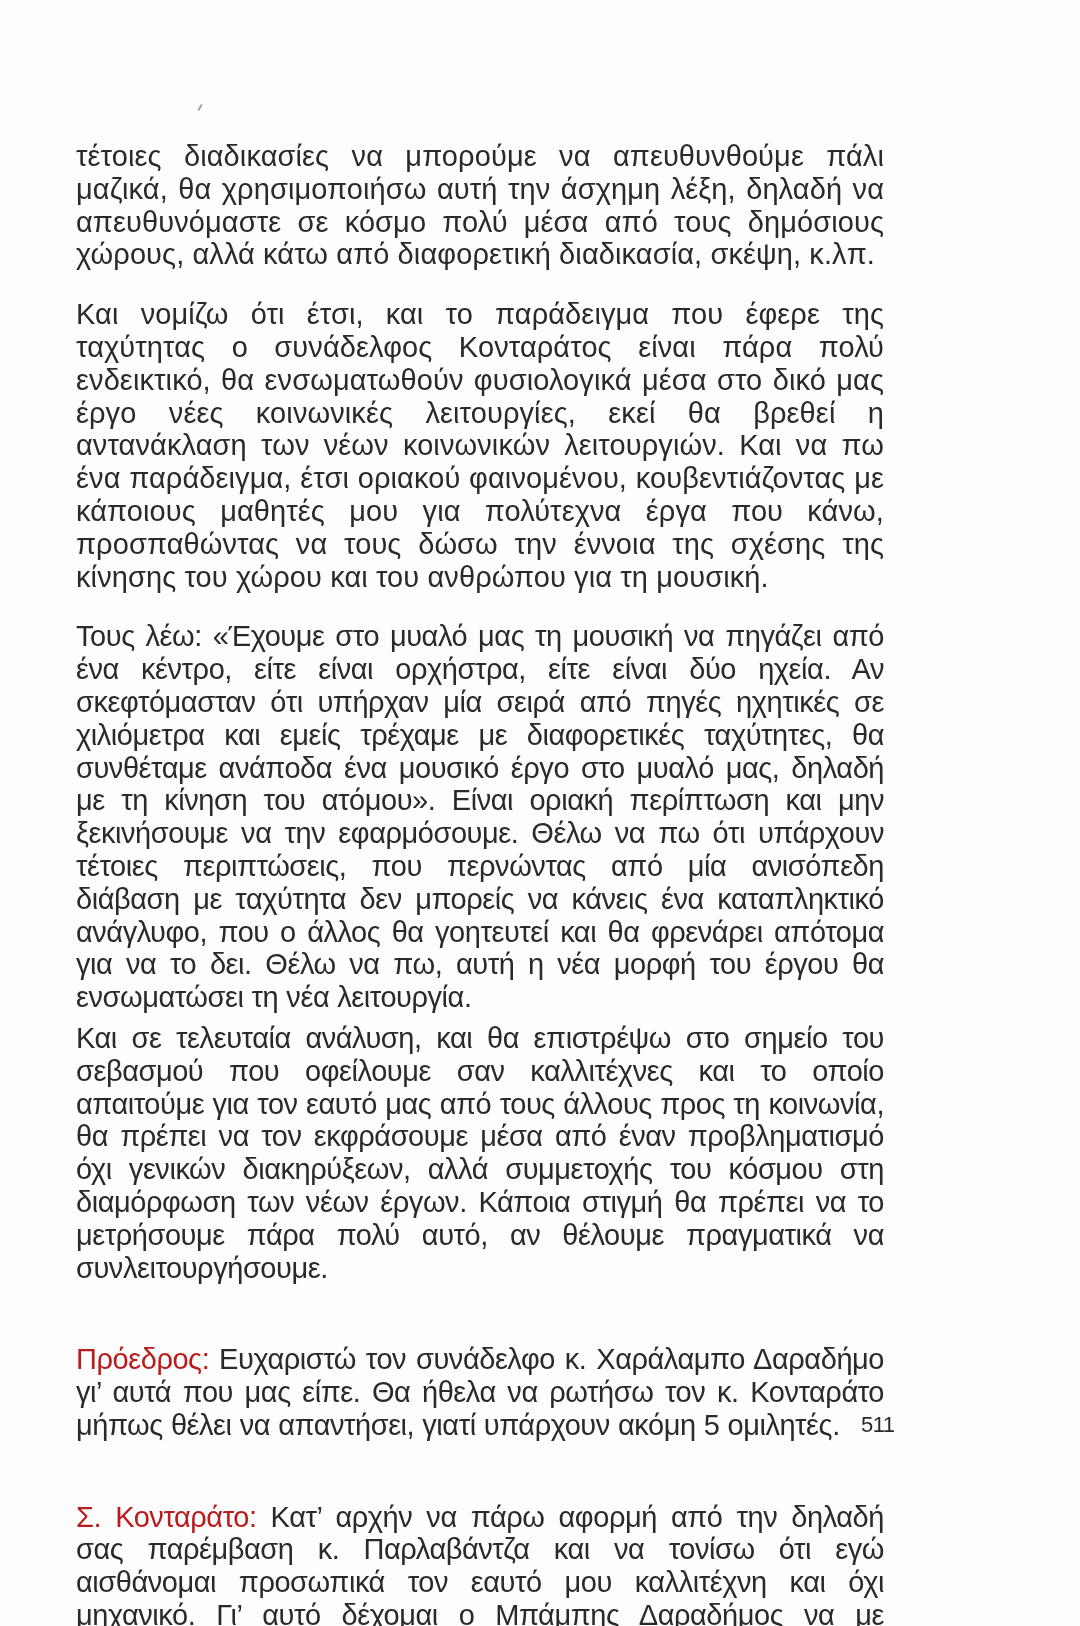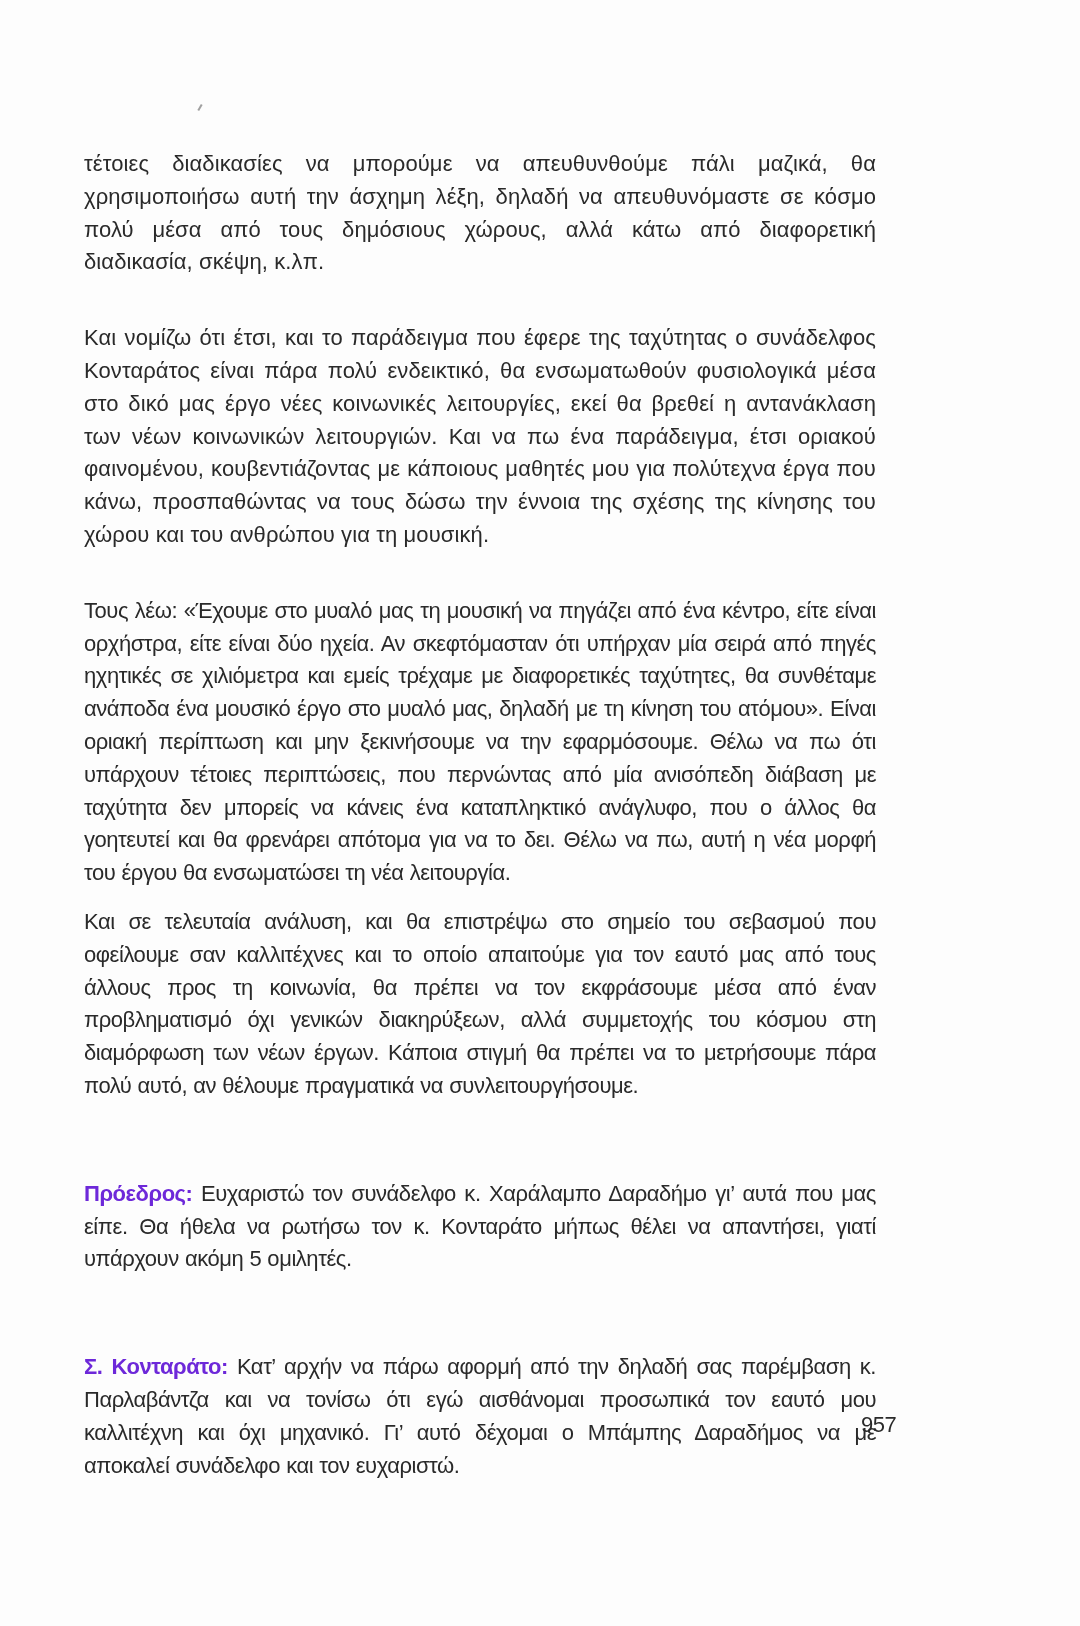--- a/index.html
+++ b/index.html
@@ -22,37 +22,37 @@
     transform: rotate(30deg);
     opacity: 0.7;
   }
   .page {
     position: absolute;
     left: 68px;
     top: 132px;
     width: 824px;
   }
   .para {
-    margin: 16px;
-    font-size: 22px;
+    margin: 8px;
+    font-size: 29px;
     line-height: 32.8px;
     text-align: justify;
     letter-spacing: 0.1px;
   }
   .para.condensed {
     font-family: "Liberation Sans", sans-serif;
     letter-spacing: -0.45px;
     word-spacing: 0.5px;
   }
   .gap-small { height: 11px; }
   .gap-none { height: 0; }
   .gap-large { height: 43px; }
   .speaker {
-    font-weight: bold;
-    color: #6d28d9;
+    font-weight: normal;
+    color: #b91c1c;
   }
   .page-number {
     position: absolute;
     left: 861px;
     top: 1412px;
     font-size: 22px;
     font-family: "Liberation Sans", sans-serif;
     color: #2a2a2a;
     letter-spacing: -0.5px;
   }
@@ -69,13 +69,13 @@
   <div class="gap-small"></div>
   <p class="para condensed">Τους λέω: «Έχουμε στο μυαλό μας τη μουσική να πηγάζει από ένα κέντρο, είτε είναι ορχήστρα, είτε είναι δύο ηχεία. Αν σκεφτόμασταν ότι υπήρχαν μία σειρά από πηγές ηχητικές σε χιλιόμετρα και εμείς τρέχαμε με διαφορετικές ταχύτητες, θα συνθέταμε ανάποδα ένα μουσικό έργο στο μυαλό μας, δηλαδή με τη κίνηση του ατόμου». Είναι οριακή περίπτωση και μην ξεκινήσουμε να την εφαρμόσουμε. Θέλω να πω ότι υπάρχουν τέτοιες περιπτώσεις, που περνώντας από μία ανισόπεδη διάβαση με ταχύτητα δεν μπορείς να κάνεις ένα καταπληκτικό ανάγλυφο, που ο άλλος θα γοητευτεί και θα φρενάρει απότομα για να το δει. Θέλω να πω, αυτή η νέα μορφή του έργου θα ενσωματώσει τη νέα λειτουργία.</p>
   <div class="gap-none"></div>
   <p class="para condensed">Και σε τελευταία ανάλυση, και θα επιστρέψω στο σημείο του σεβασμού που οφείλουμε σαν καλλιτέχνες και το οποίο απαιτούμε για τον εαυτό μας από τους άλλους προς τη κοινωνία, θα πρέπει να τον εκφράσουμε μέσα από έναν προβληματισμό όχι γενικών διακηρύξεων, αλλά συμμετοχής του κόσμου στη διαμόρφωση των νέων έργων. Κάποια στιγμή θα πρέπει να το μετρήσουμε πάρα πολύ αυτό, αν θέλουμε πραγματικά να συνλειτουργήσουμε.</p>
   <div class="gap-large"></div>
   <p class="para condensed"><span class="speaker">Πρόεδρος:</span><span> Ευχαριστώ τον συνάδελφο κ. Χαράλαμπο Δαραδήμο γι’ αυτά που μας είπε. Θα ήθελα να ρωτήσω τον κ. Κονταράτο μήπως θέλει να απαντήσει, γιατί υπάρχουν ακόμη 5 ομιλητές.</span></p>
   <div class="gap-large"></div>
   <p class="para condensed"><span class="speaker">Σ. Κονταράτο:</span><span> Κατ’ αρχήν να πάρω αφορμή από την δηλαδή σας παρέμβαση κ. Παρλαβάντζα και να τονίσω ότι εγώ αισθάνομαι προσωπικά τον εαυτό μου καλλιτέχνη και όχι μηχανικό. Γι’ αυτό δέχομαι ο Μπάμπης Δαραδήμος να με αποκαλεί συνάδελφο και τον ευχαριστώ.</span></p>
 </div>
 
-<div class="page-number">957</div>
+<div class="page-number">511</div>
 
 </body></html>

